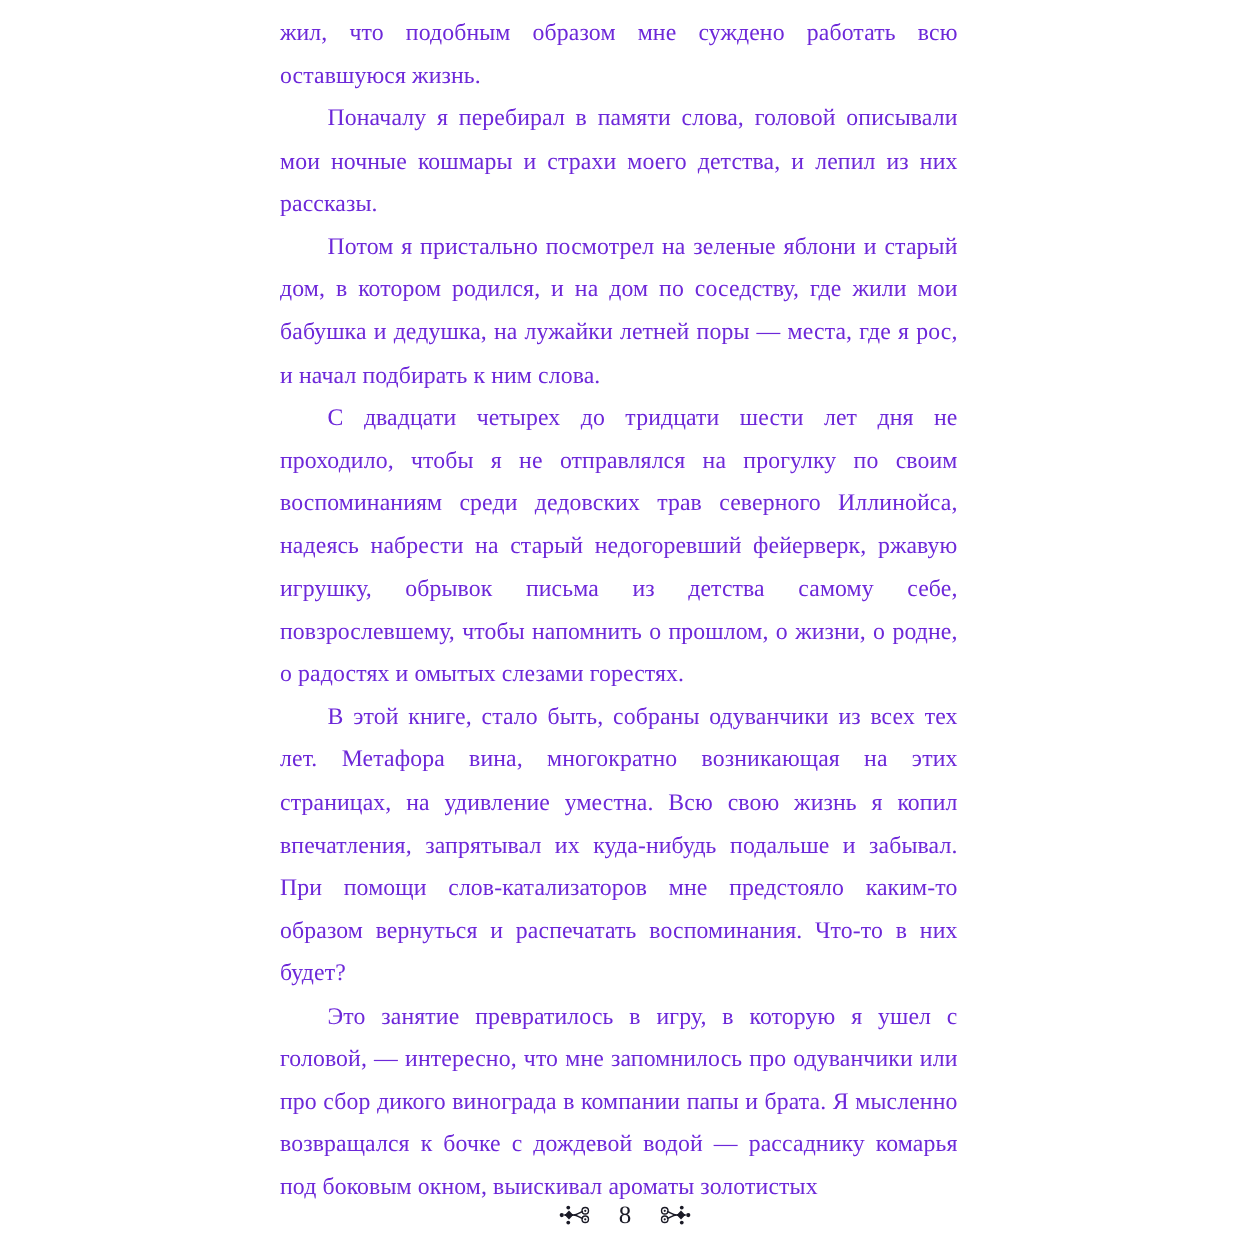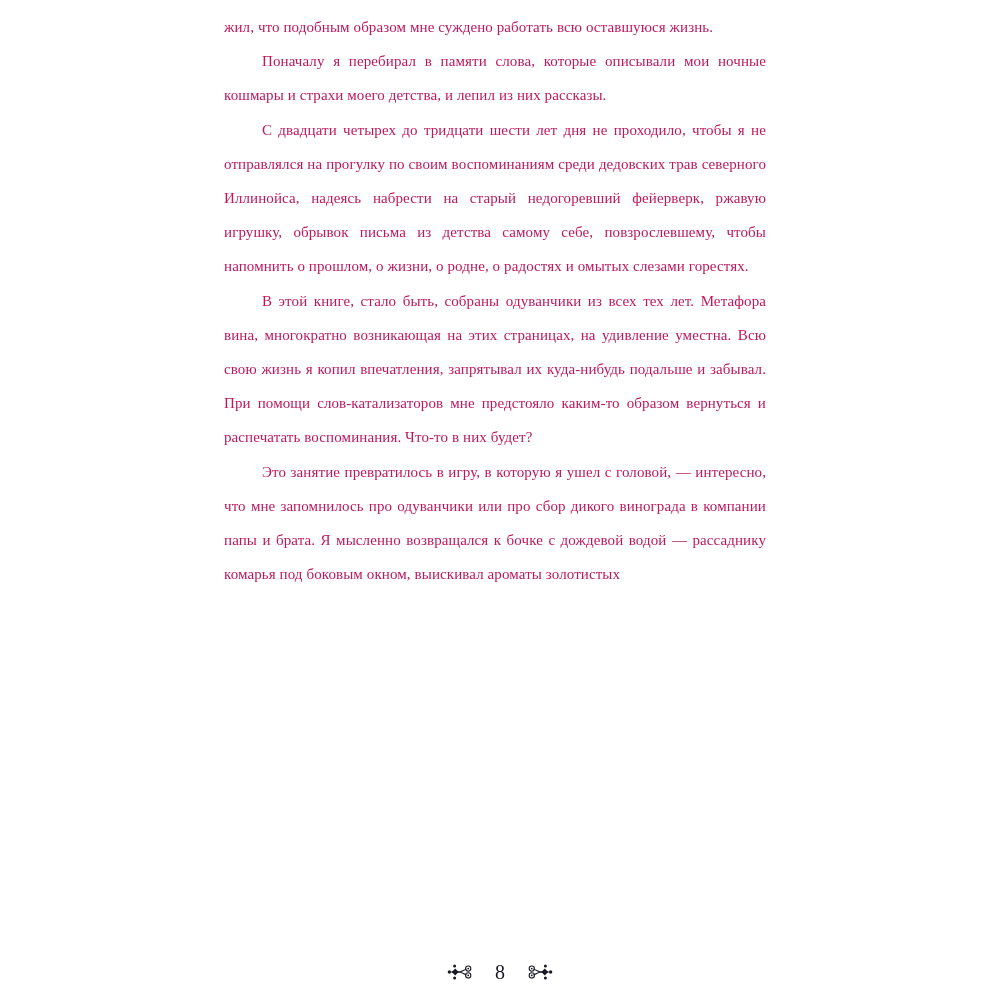--- a/index.html
+++ b/index.html
@@ -18,23 +18,23 @@
   .text-block {
     position: absolute;
     left: 224px;
     top: 10px;
     width: 542px;
   }
   .para {
     margin: 0;
     text-indent: 38px;
     text-align: justify;
-    font-size: 15px;
+    font-size: 19px;
     line-height: 34.2px;
-    color: #be185d;
+    color: #6d28d9;
     font-weight: 400;
     letter-spacing: 0.1px;
     -webkit-font-smoothing: antialiased;
   }
   .para.cont {
     text-indent: 0;
   }
   .footer {
     position: absolute;
     left: 0;
@@ -65,21 +65,22 @@
     display: block;
   }
 </style>
 </head>
 <body>
 
 <div class="page">
 
   <div class="text-block">
     <p class="para cont">жил, что подобным образом мне суждено работать всю оставшуюся жизнь.</p>
-    <p class="para">Поначалу я перебирал в памяти слова, которые описывали мои ночные кошмары и страхи моего детства, и лепил из них рассказы.</p>
+    <p class="para">Поначалу я перебирал в памяти слова, головой описывали мои ночные кошмары и страхи моего детства, и лепил из них рассказы.</p>
+    <p class="para">Потом я пристально посмотрел на зеленые яблони и старый дом, в котором родился, и на дом по соседству, где жили мои бабушка и дедушка, на лужайки летней поры — места, где я рос, и начал подбирать к ним слова.</p>
     <p class="para">С двадцати четырех до тридцати шести лет дня не проходило, чтобы я не отправлялся на прогулку по своим воспоминаниям среди дедовских трав северного Иллинойса, надеясь набрести на старый недогоревший фейерверк, ржавую игрушку, обрывок письма из детства самому себе, повзрослевшему, чтобы напомнить о прошлом, о жизни, о родне, о радостях и омытых слезами горестях.</p>
     <p class="para">В этой книге, стало быть, собраны одуванчики из всех тех лет. Метафора вина, многократно возникающая на этих страницах, на удивление уместна. Всю свою жизнь я копил впечатления, запрятывал их куда-нибудь подальше и забывал. При помощи слов-катализаторов мне предстояло каким-то образом вернуться и распечатать воспоминания. Что-то в них будет?</p>
     <p class="para">Это занятие превратилось в игру, в которую я ушел с головой, — интересно, что мне запомнилось про одуванчики или про сбор дикого винограда в компании папы и брата. Я мысленно возвращался к бочке с дождевой водой — рассаднику комарья под боковым окном, выискивал ароматы золотистых</p>
   </div>
 
   <div class="footer">
     <span class="fleuron">
       <svg viewBox="0 0 30 20" width="30" height="20" xmlns="http://www.w3.org/2000/svg">
         <g fill="none" stroke="#1a1a26" stroke-width="1.1">
           <path d="M14 10 C 17 10, 19 7.5, 21.5 7.2"></path>

